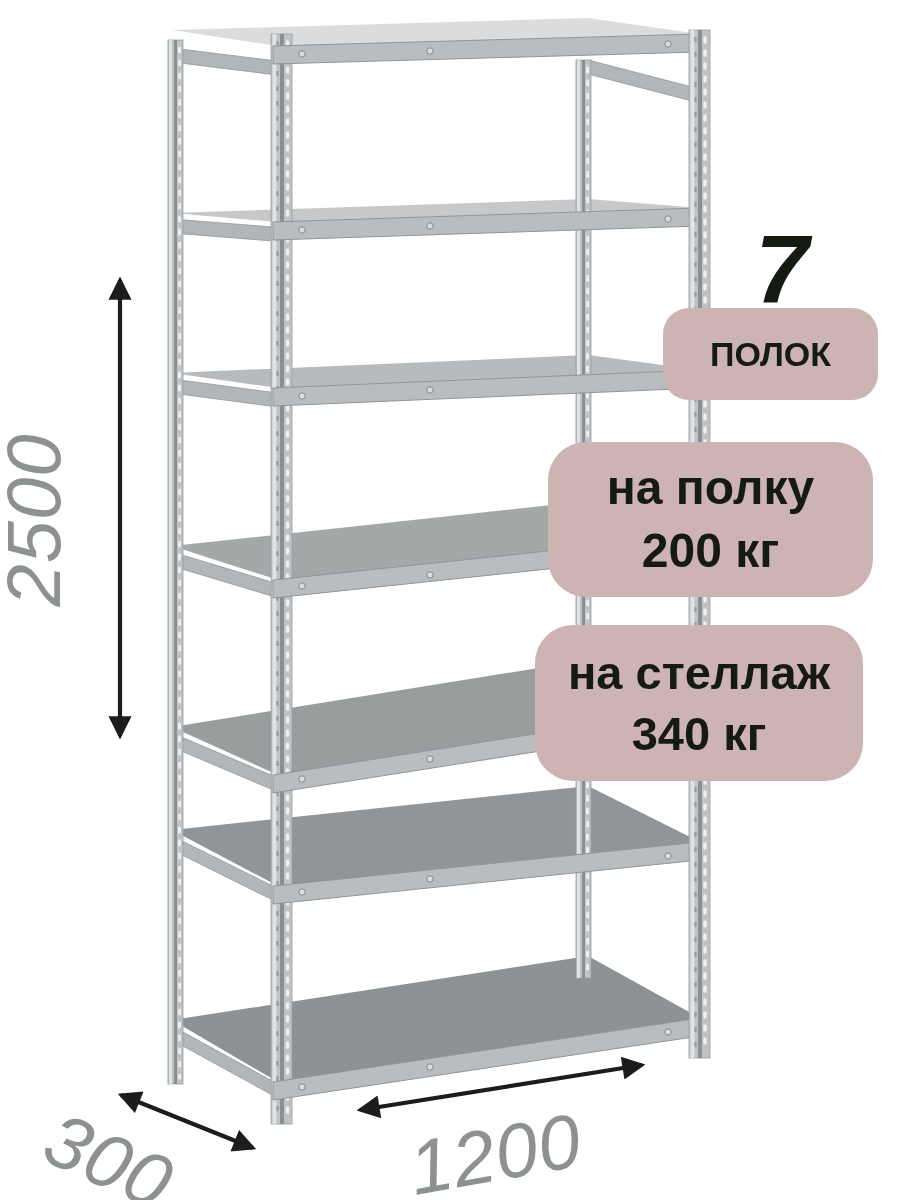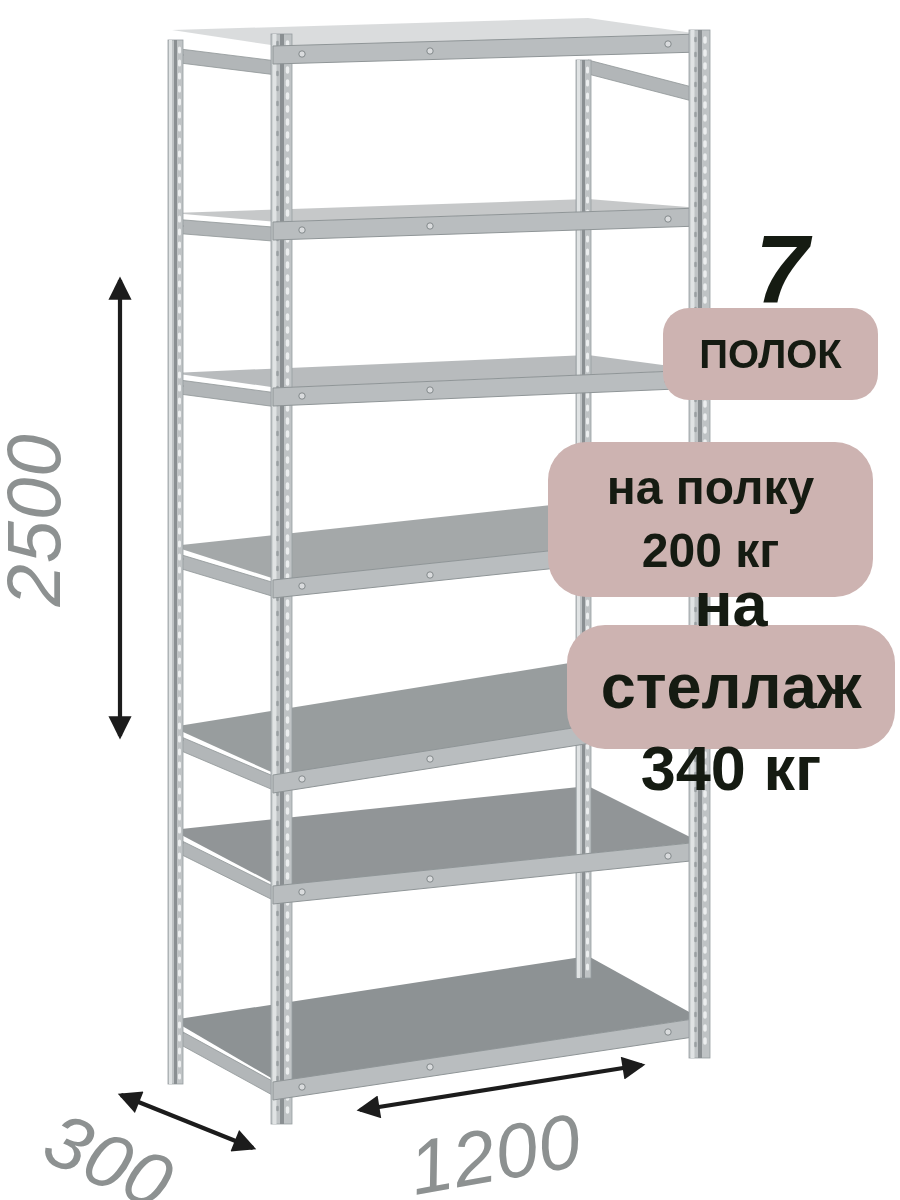--- a/index.html
+++ b/index.html
@@ -36,23 +36,23 @@
   
   .badge{
     position:absolute;
     background:var(--badge-bg,#cdb3b1);
     color:var(--badge-text,#151b12);
     display:flex;flex-direction:column;align-items:center;justify-content:center;
     text-align:center;
     font-weight:700;
     line-height:1.3;
   }
-  #shelf-count-badge{left:663px;top:308px;width:215px;height:92px;border-radius:26px;font-size:40px;}
+  #shelf-count-badge{left:663px;top:308px;width:215px;height:92px;border-radius:26px;font-size:34px;}
   #per-shelf-load-badge{left:548px;top:442px;width:325px;height:155px;border-radius:38px;font-size:48px;}
-  #per-rack-load-badge{left:567px;top:625px;width:328px;height:124px;border-radius:38px;font-size:63px;}
+  #per-rack-load-badge{left:535px;top:625px;width:328px;height:156px;border-radius:38px;font-size:47px;}
   #shelf-count-number{
     position:absolute;left:742px;top:222px;width:80px;
     text-align:center;
     color:var(--badge-text,#151b12);
     font-size:96px;font-weight:700;font-style:italic;line-height:1;
   }
 </style>
 </head>
 <body>
 

